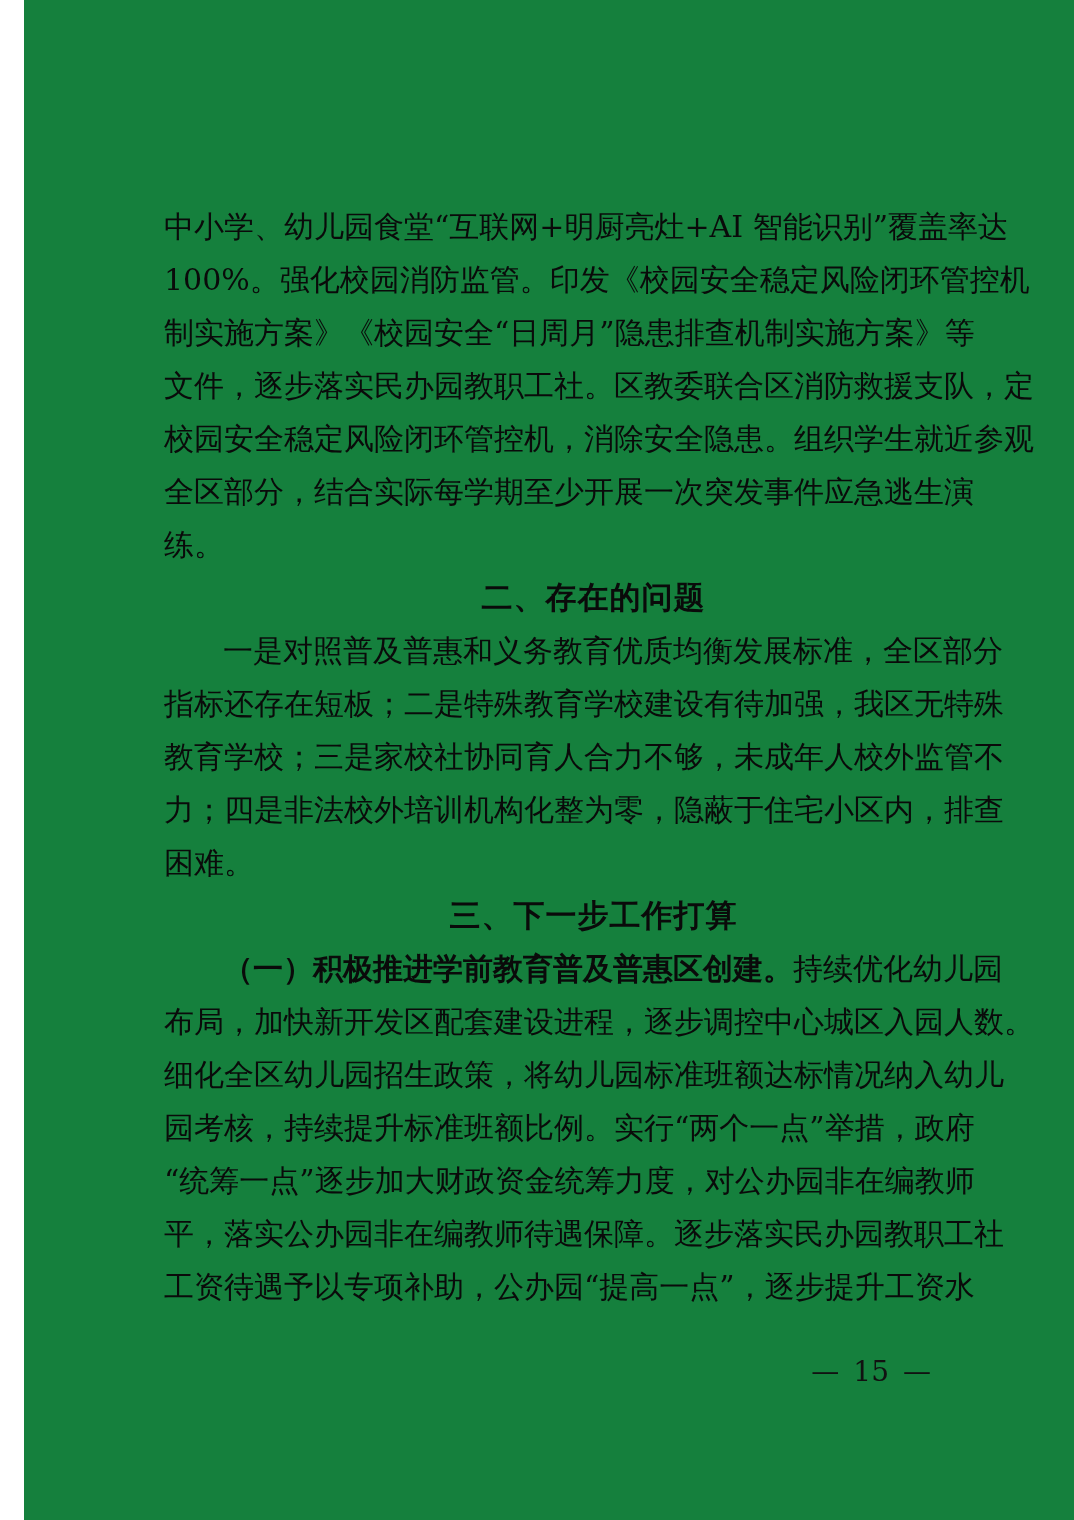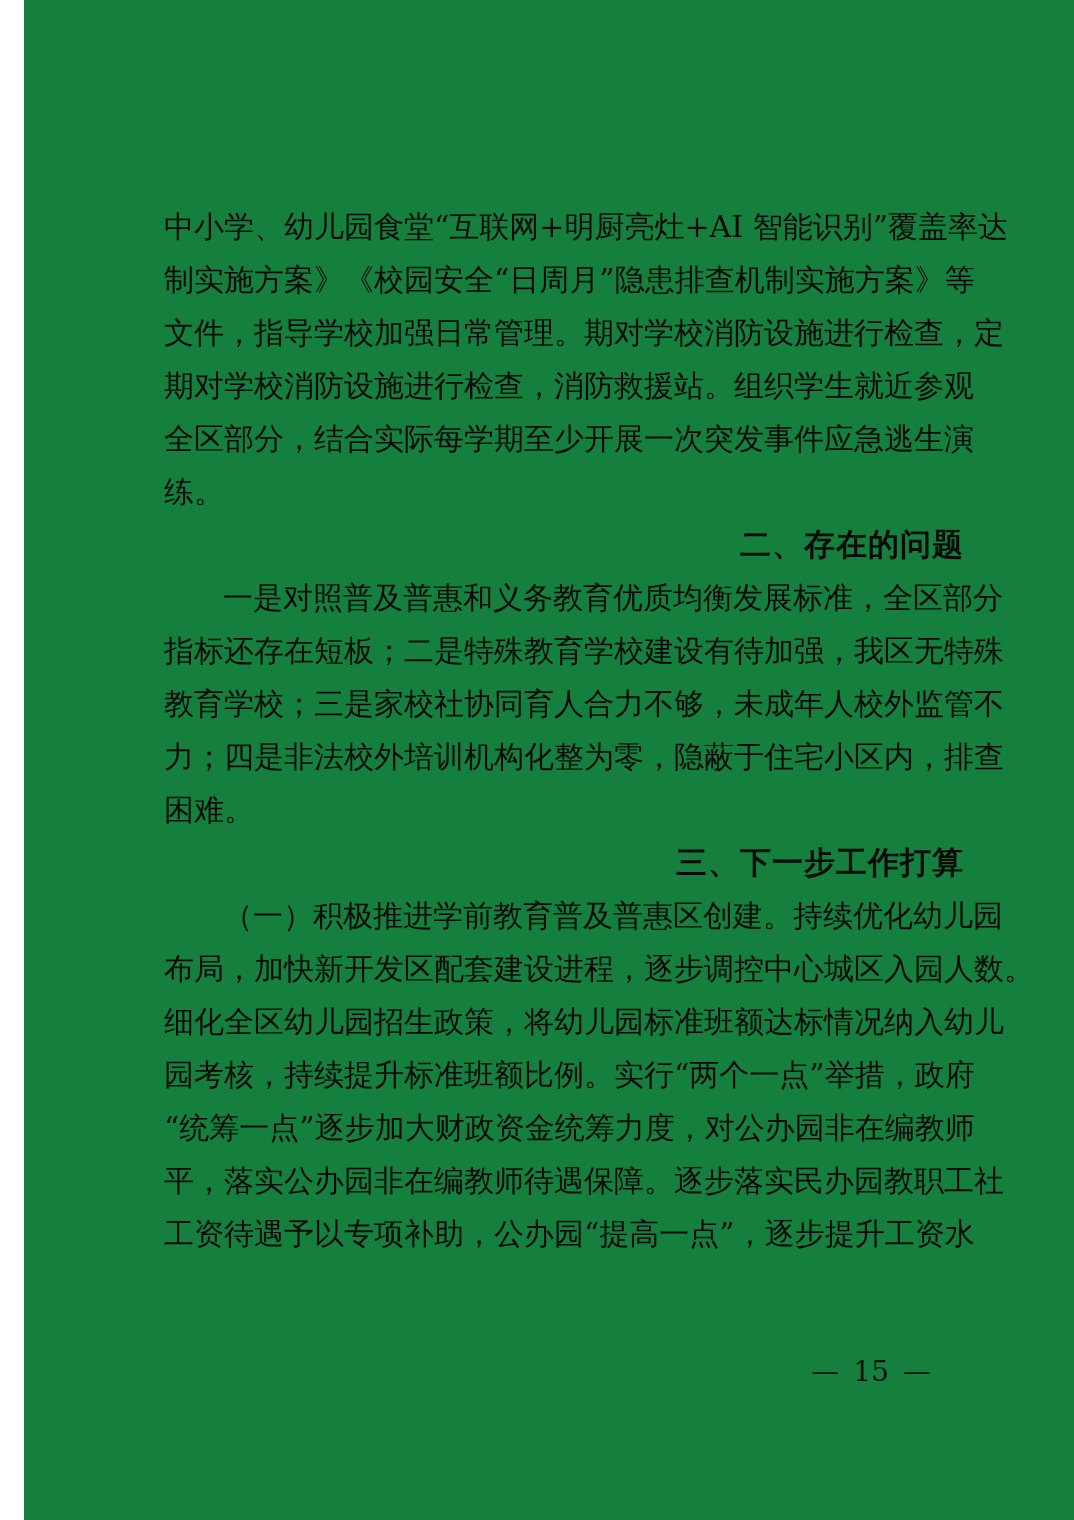--- a/index.html
+++ b/index.html
@@ -40,25 +40,25 @@
     padding-left: 59px;
   }
   .heading {
     height: 53px;
     line-height: 53px;
     margin: 0;
     padding-left: 59px;
     font-family: "Liberation Sans", "DejaVu Sans", sans-serif;
     font-weight: 700;
     font-size: 31px;
-    text-align: right;
+    text-align: center;
     letter-spacing: 1px;
   }
   .bold-lead {
-    font-weight: 400;
+    font-weight: 700;
   }
   .footer {
     position: absolute;
     top: 1352px;
     right: 167px;
     height: 40px;
     line-height: 40px;
     font-size: 28px;
     font-family: "DejaVu Serif", "Liberation Serif", serif;
     color: #111;
@@ -69,23 +69,24 @@
     text-align: right;
   }
 </style>
 </head>
 <body>
 
 <div class="page">
   <div class="text-block">
 
     <div class="line">中小学、幼儿园食堂“互联网+明厨亮灶+AI 智能识别”覆盖率达</div>
+    <div class="line">100%。强化校园消防监管。印发《校园安全稳定风险闭环管控机</div>
     <div class="line">制实施方案》《校园安全“日周月”隐患排查机制实施方案》等</div>
-    <div class="line">文件，指导学校加强日常管理。期对学校消防设施进行检查，定</div>
-    <div class="line">期对学校消防设施进行检查，消防救援站。组织学生就近参观</div>
+    <div class="line">文件，逐步落实民办园教职工社。区教委联合区消防救援支队，定</div>
+    <div class="line">校园安全稳定风险闭环管控机，消除安全隐患。组织学生就近参观</div>
     <div class="line">全区部分，结合实际每学期至少开展一次突发事件应急逃生演</div>
     <div class="line para-end">练。</div>
 
     <h2 class="heading">二、存在的问题</h2>
 
     <div class="line indent">一是对照普及普惠和义务教育优质均衡发展标准，全区部分</div>
     <div class="line">指标还存在短板；二是特殊教育学校建设有待加强，我区无特殊</div>
     <div class="line">教育学校；三是家校社协同育人合力不够，未成年人校外监管不</div>
     <div class="line">力；四是非法校外培训机构化整为零，隐蔽于住宅小区内，排查</div>
     <div class="line para-end">困难。</div>

